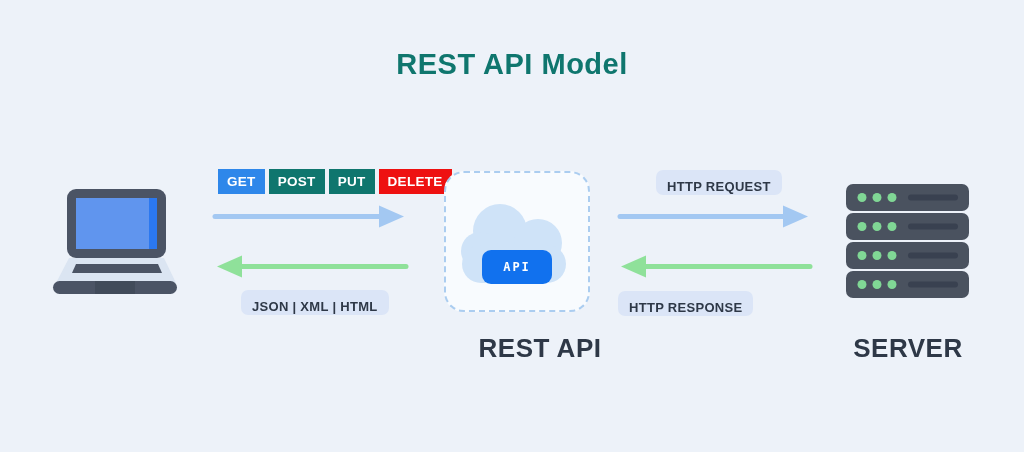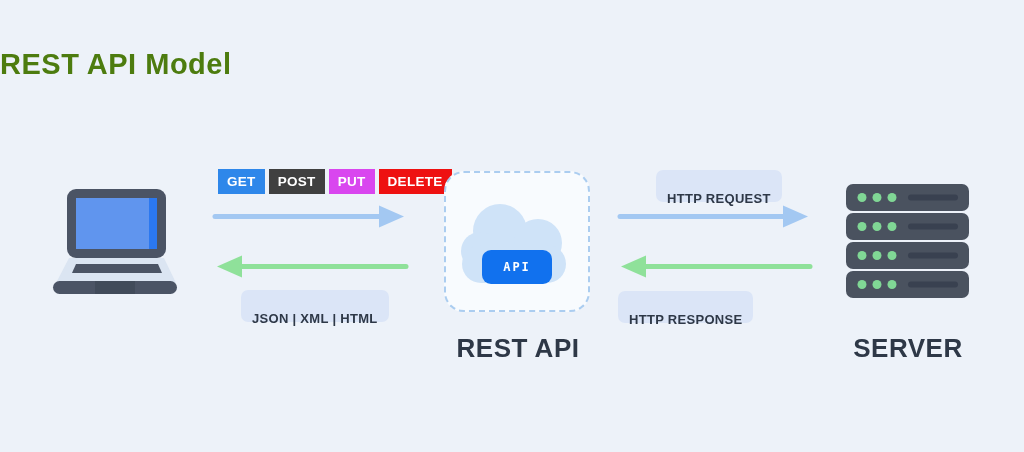--- a/index.html
+++ b/index.html
@@ -12,38 +12,38 @@
     position: relative;
     width: 1024px;
     height: 452px;
     background: #edf2f9;
   }
   .title {
     position: absolute;
     top: 48px;
     left: 0;
     width: 100%;
-    text-align: left;
+    text-align: center;
     font-size: 29px;
     font-weight: 800;
     letter-spacing: 0.5px;
-    color: #4d7c0f;
+    color: #0f766e;
   }
   .node-label {
     position: absolute;
     top: 333px;
     transform: translateX(-50%);
     font-size: 26px;
     font-weight: 800;
     letter-spacing: 0.5px;
     color: #2e3847;
     white-space: nowrap;
   }
   .client-label { left: 116px; }
-  .restapi-label { left: 518px; }
+  .restapi-label { left: 540px; }
   .server-label { left: 908px; }
 
   .icon-svg { position: absolute; display: block; }
   .laptop { left: 52px; top: 187px; }
   .server { left: 846px; top: 184px; }
 
   .methods-row {
     position: absolute;
     left: 218px;
     top: 169px;
@@ -58,21 +58,21 @@
     color: #ffffff;
     font-size: 13.5px;
     font-weight: bold;
     letter-spacing: 0.3px;
     white-space: nowrap;
   }
   .pill {
     position: absolute;
     height: 25px;
     line-height: 25px;
-    padding: 16px 11px;
+    padding: 4px 11px;
     border-radius: 7px;
     background: #dbe5f7;
     color: #2e3847;
     font-size: 13px;
     font-weight: bold;
     letter-spacing: 0.3px;
     white-space: nowrap;
   }
   .formats-pill { left: 241px; top: 290px; }
   .request-pill { left: 656px; top: 170px; }
@@ -129,22 +129,22 @@
     <rect x="24" y="11" width="81" height="51" fill="#6095ee"></rect>
     <rect x="97" y="11" width="8" height="51" fill="#2b78f0"></rect>
     <path d="M17,71 L112,71 L124,96 L4,96 Z" fill="#dbe5f2"></path>
     <path d="M24,77 L106,77 L110,86 L20,86 Z" fill="#4b5465"></path>
     <rect x="1" y="94" width="124" height="13" rx="6.5" fill="#4b5465"></rect>
     <rect x="43" y="94" width="40" height="13" fill="#414b5a"></rect>
   </svg>
 
   <div class="methods-row">
     <div class="method-badge" style="background: rgb(46, 135, 234);">GET</div>
-    <div class="method-badge" style="background: #404040;">POST</div>
-    <div class="method-badge" style="background: #d946ef;">PUT</div>
+    <div class="method-badge" style="background: #0f766e;">POST</div>
+    <div class="method-badge" style="background: #0f766e;">PUT</div>
     <div class="method-badge" style="background: rgb(238, 17, 17);">DELETE</div>
   </div>
 
   <svg class="arrow arrow-blue-left" width="194" height="27" viewBox="0 0 194 27" style="color: rgb(163, 200, 242);">
     <line x1="3" y1="13.5" x2="167" y2="13.5" stroke="currentColor" stroke-width="5" stroke-linecap="round"></line>
     <path d="M167,2.5 L192,13.5 L167,24.5 Z" fill="currentColor"></path>
   </svg>
 
   <svg class="arrow arrow-green-left" width="196" height="27" viewBox="0 0 196 27" style="color: rgb(143, 225, 154);">
     <path d="M29,2.5 L4,13.5 L29,24.5 Z" fill="currentColor"></path>

